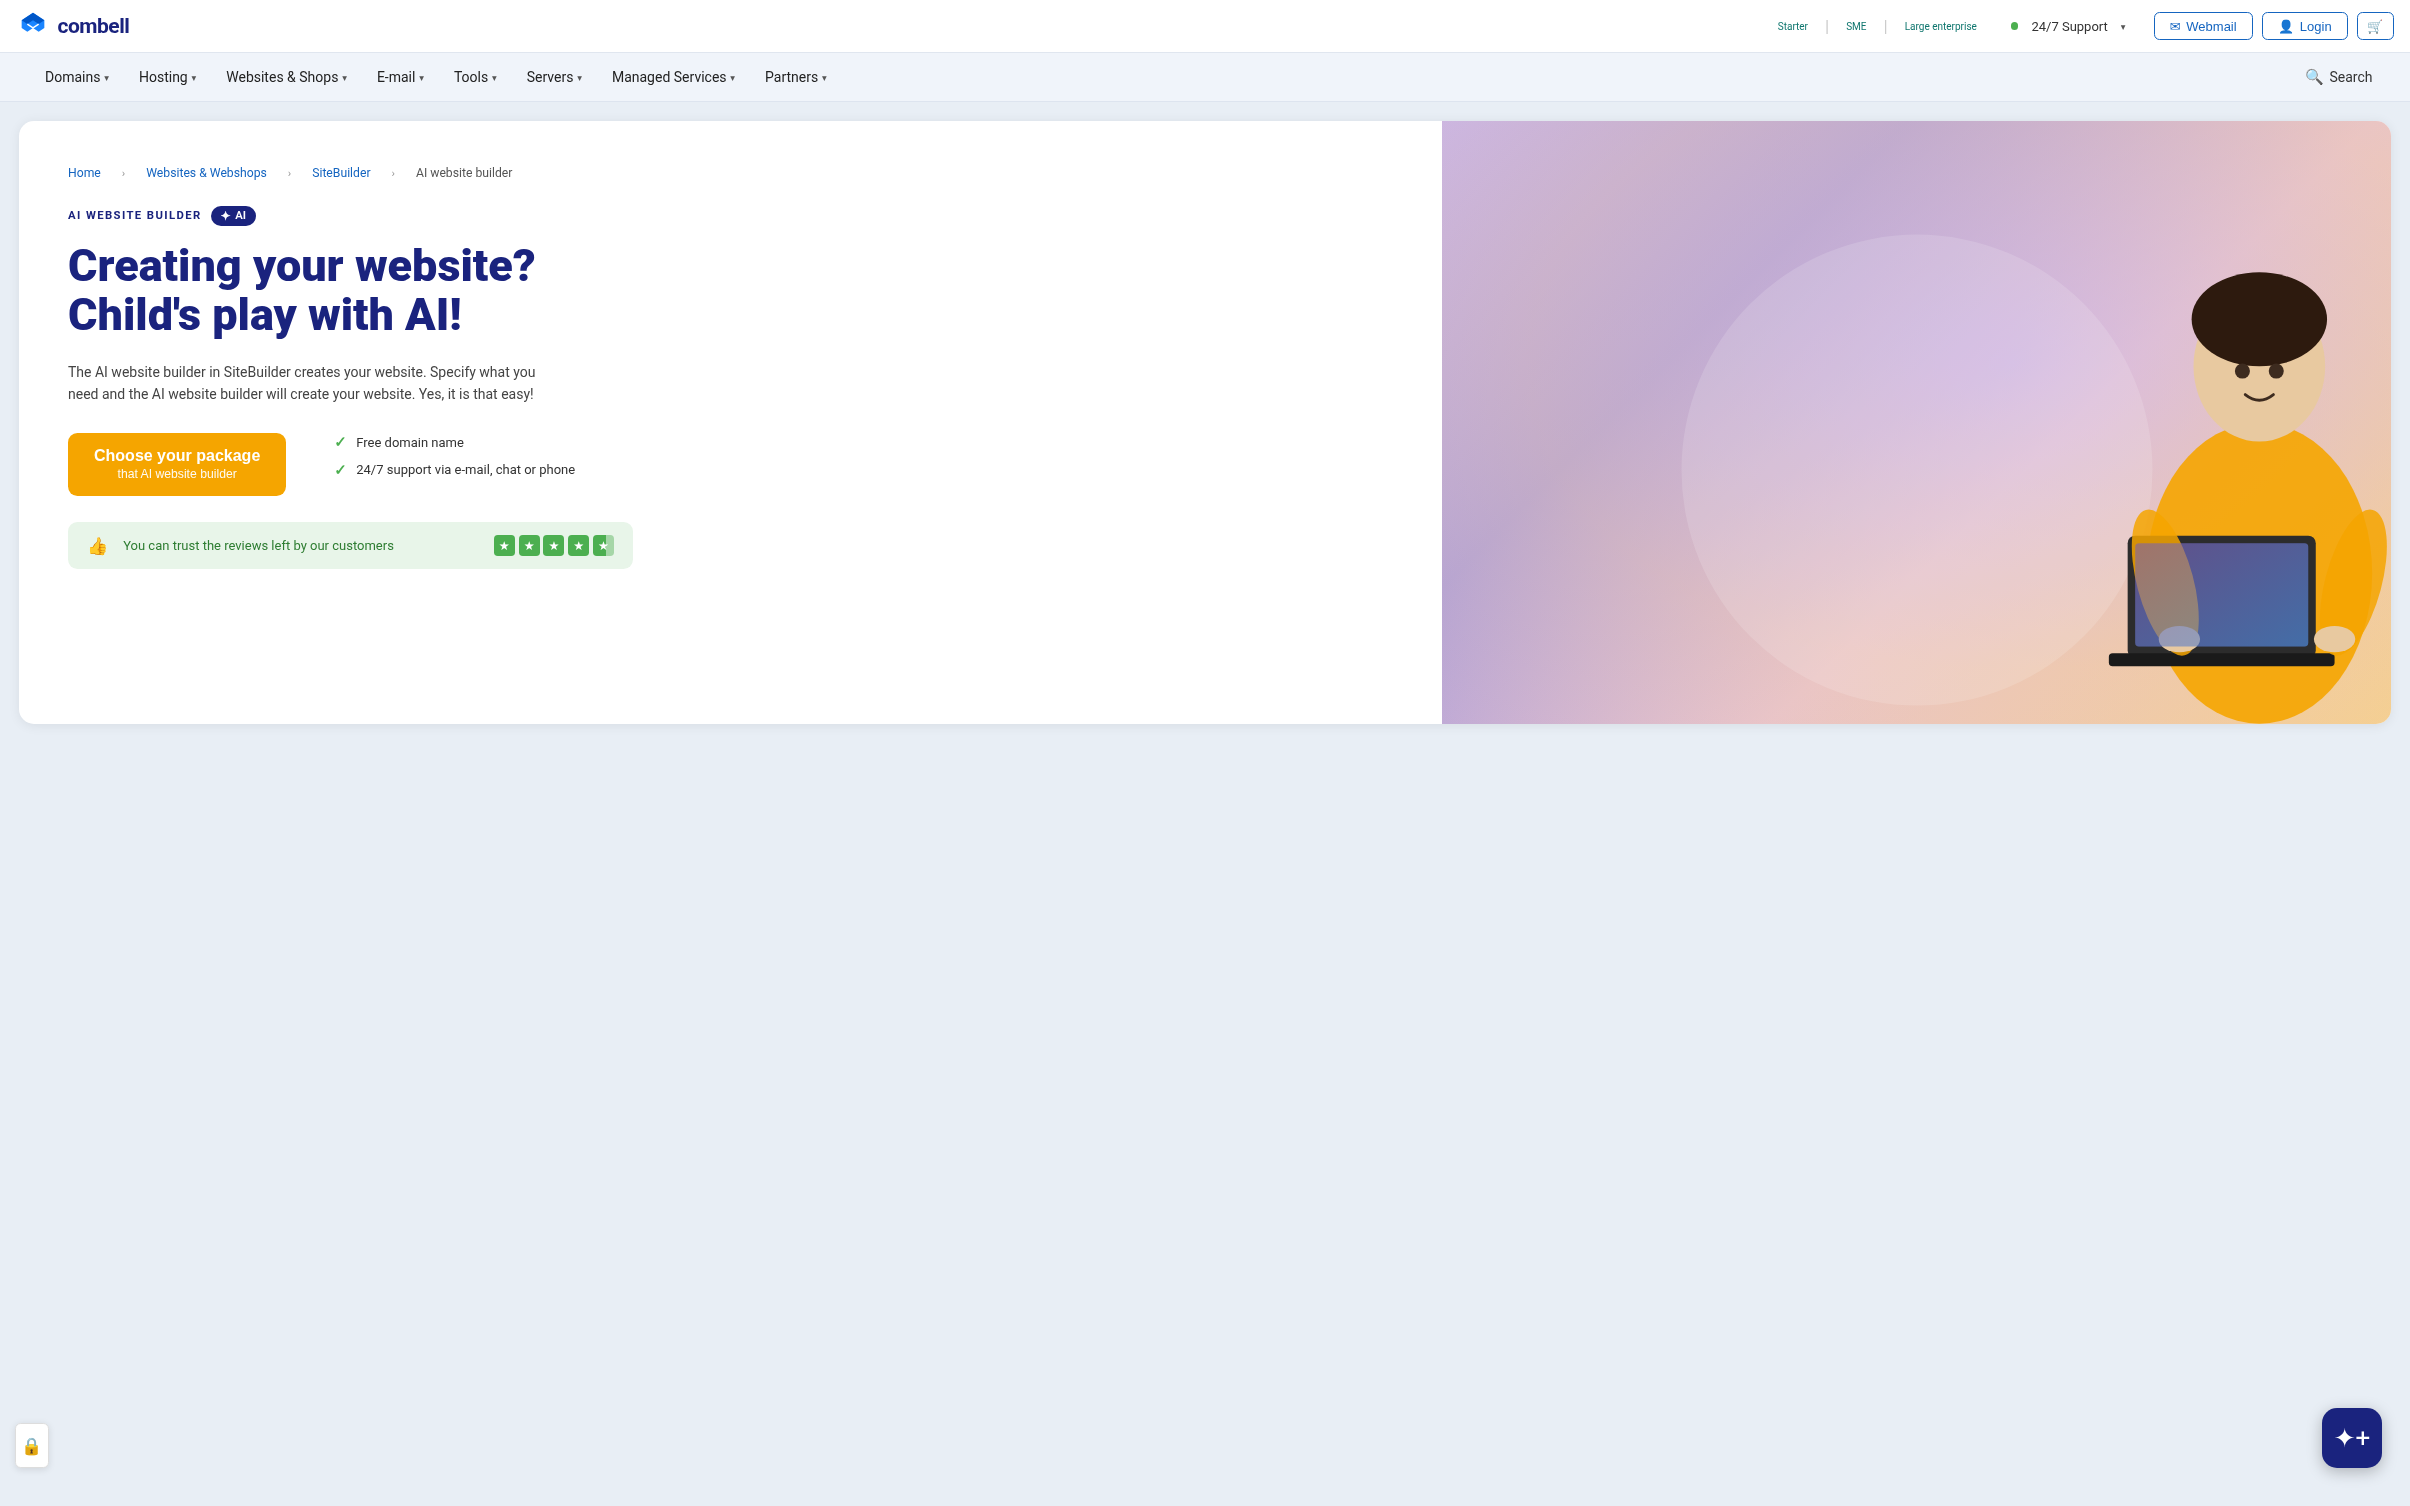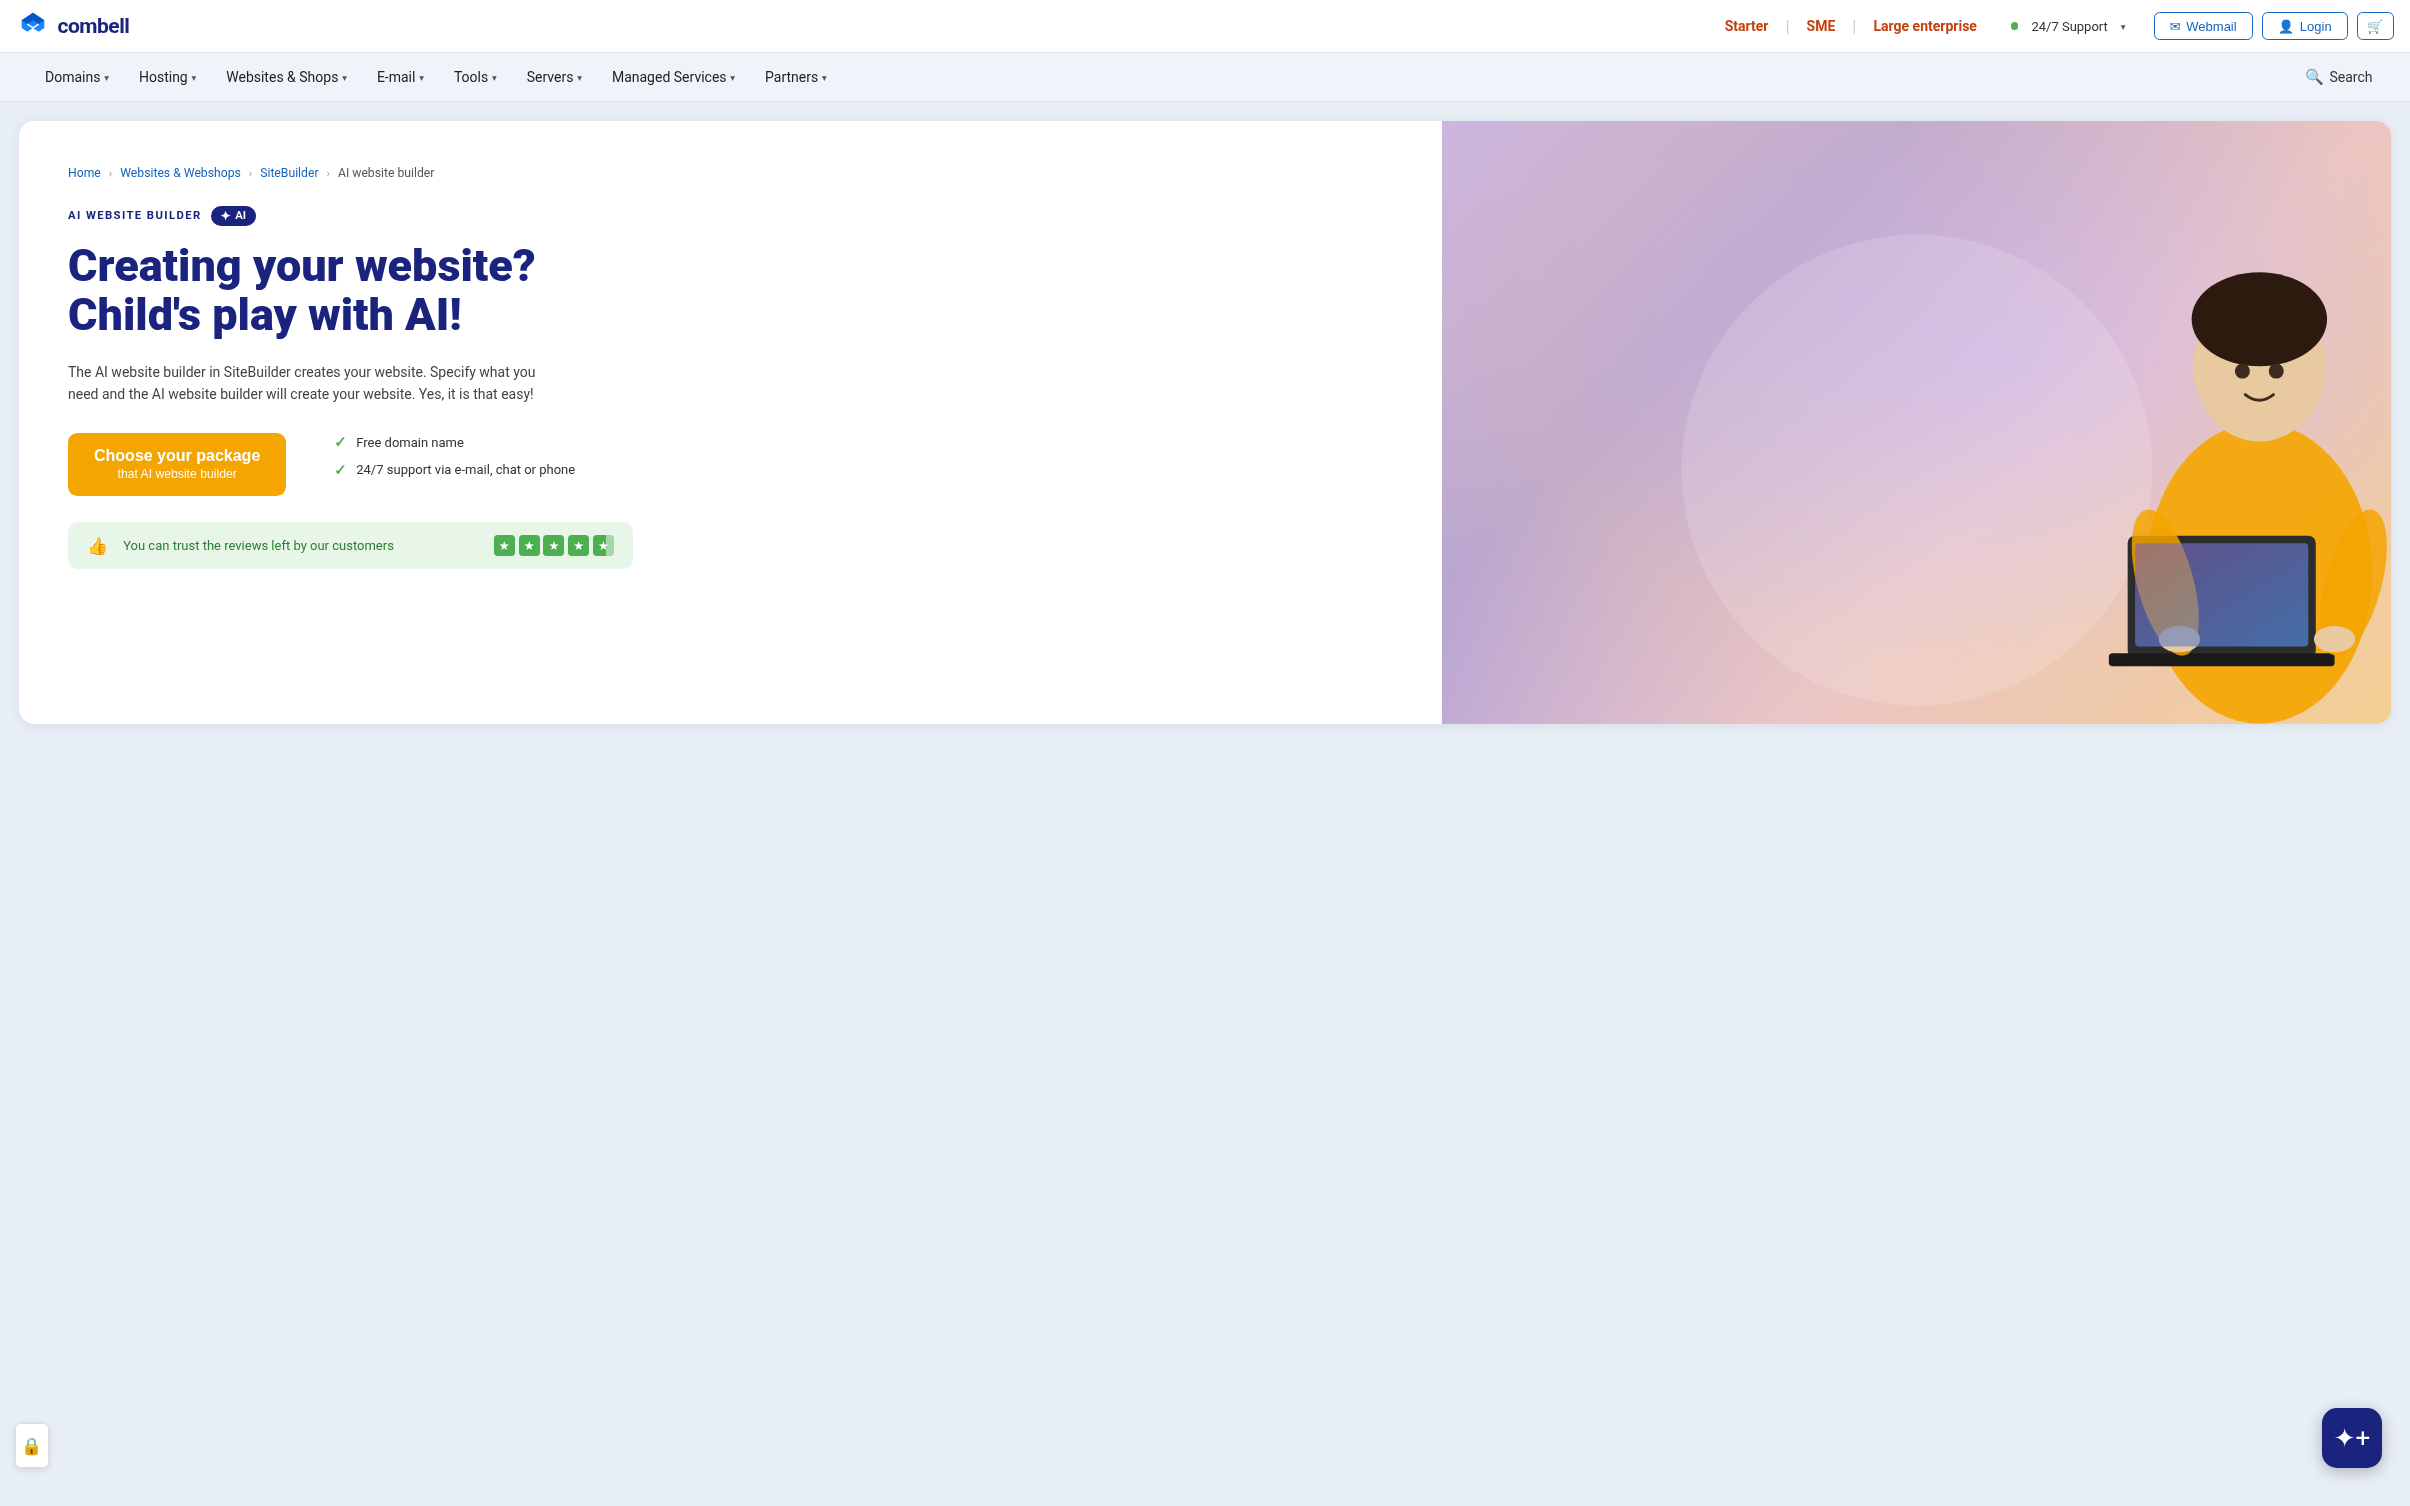--- a/index.html
+++ b/index.html
@@ -34,26 +34,25 @@
       font-weight: 700;
       color: #1a237e;
       letter-spacing: -0.5px;
     }
     .top-links {
       display: flex;
       align-items: center;
       gap: 0;
     }
     .top-link {
-      font-size: 14px;
-      color: #c2410c;
+      font-size: 10px;
+      color: #0f766e;
       padding: 0 17px;
       cursor: pointer;
       text-decoration: none;
-      font-weight: bold;
     }
     .top-link-separator {
       color: #ccc;
       font-size: 17px;
     }
     .support-btn {
       display: flex;
       align-items: center;
       gap: 13px;
       font-size: 13px;
@@ -176,21 +175,21 @@
     .hero-bg-overlay {
       position: absolute;
       inset: 0;
       background: radial-gradient(ellipse at 60% 40%, rgba(200,180,240,0.5) 0%, rgba(240,200,160,0.3) 60%, transparent 100%);
     }
 
     
     .breadcrumb {
       display: flex;
       align-items: center;
-      gap: 8px;
+      gap: 21px;
       font-size: 12.2px;
       margin-bottom: 26px;
       flex-wrap: wrap;
     }
     .breadcrumb-link {
       color: #1565c0;
       cursor: pointer;
       text-decoration: none;
     }
     .breadcrumb-sep {

